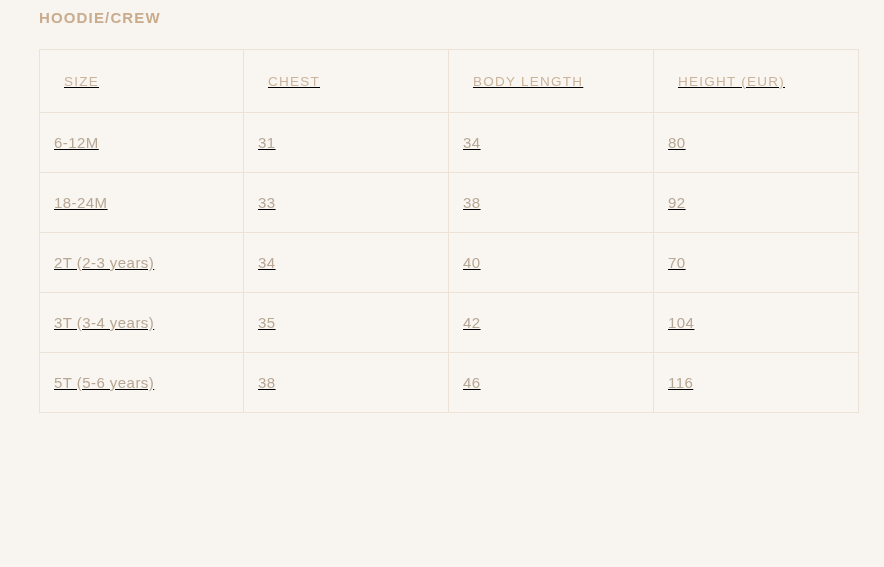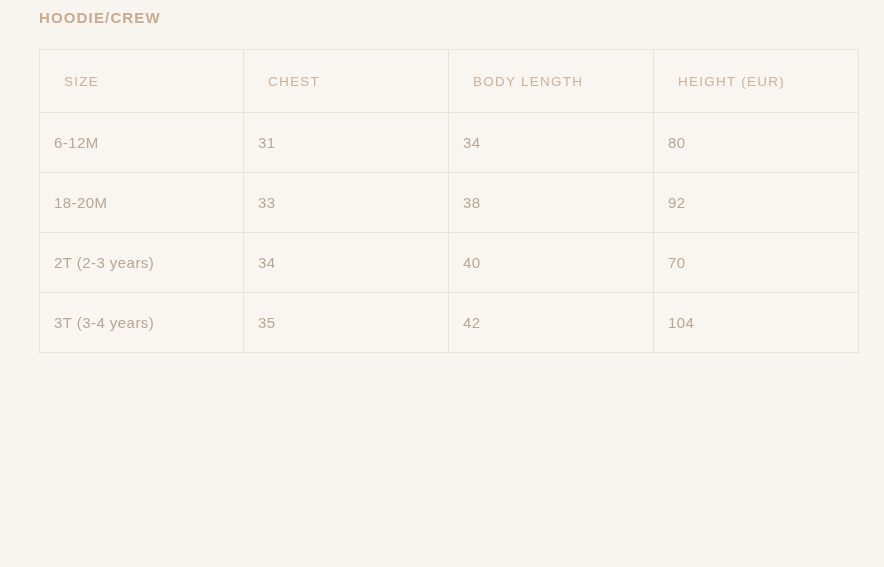--- a/index.html
+++ b/index.html
@@ -43,20 +43,21 @@
     left: 31px;
     top: 49px;
     width: 819px;
   }
 
   table.size-table {
     border-collapse: collapse;
     table-layout: fixed;
     width: 819px;
     background: #f8f4ef;
+    text-decoration: underline;
   }
 
   table.size-table col.c1 { width: 204px; }
   table.size-table col.c2 { width: 205px; }
   table.size-table col.c3 { width: 205px; }
   table.size-table col.c4 { width: 205px; }
 
   table.size-table th,
   table.size-table td {
     border: 1px solid #ece2d6;
@@ -110,34 +111,40 @@
         </tr>
       </thead>
       <tbody>
         <tr>
           <td>6-12M</td>
           <td>31</td>
           <td>34</td>
           <td>80</td>
         </tr>
         <tr>
-          <td>18-20M</td>
+          <td>18-24M</td>
           <td>33</td>
           <td>38</td>
           <td>92</td>
         </tr>
         <tr>
           <td>2T (2-3 years)</td>
           <td>34</td>
           <td>40</td>
           <td>70</td>
         </tr>
         <tr>
           <td>3T (3-4 years)</td>
           <td>35</td>
           <td>42</td>
           <td>104</td>
         </tr>
+        <tr>
+          <td>5T (5-6 years)</td>
+          <td>38</td>
+          <td>46</td>
+          <td>116</td>
+        </tr>
       </tbody>
     </table>
   </div>
 
 </div>
 
 </body></html>

